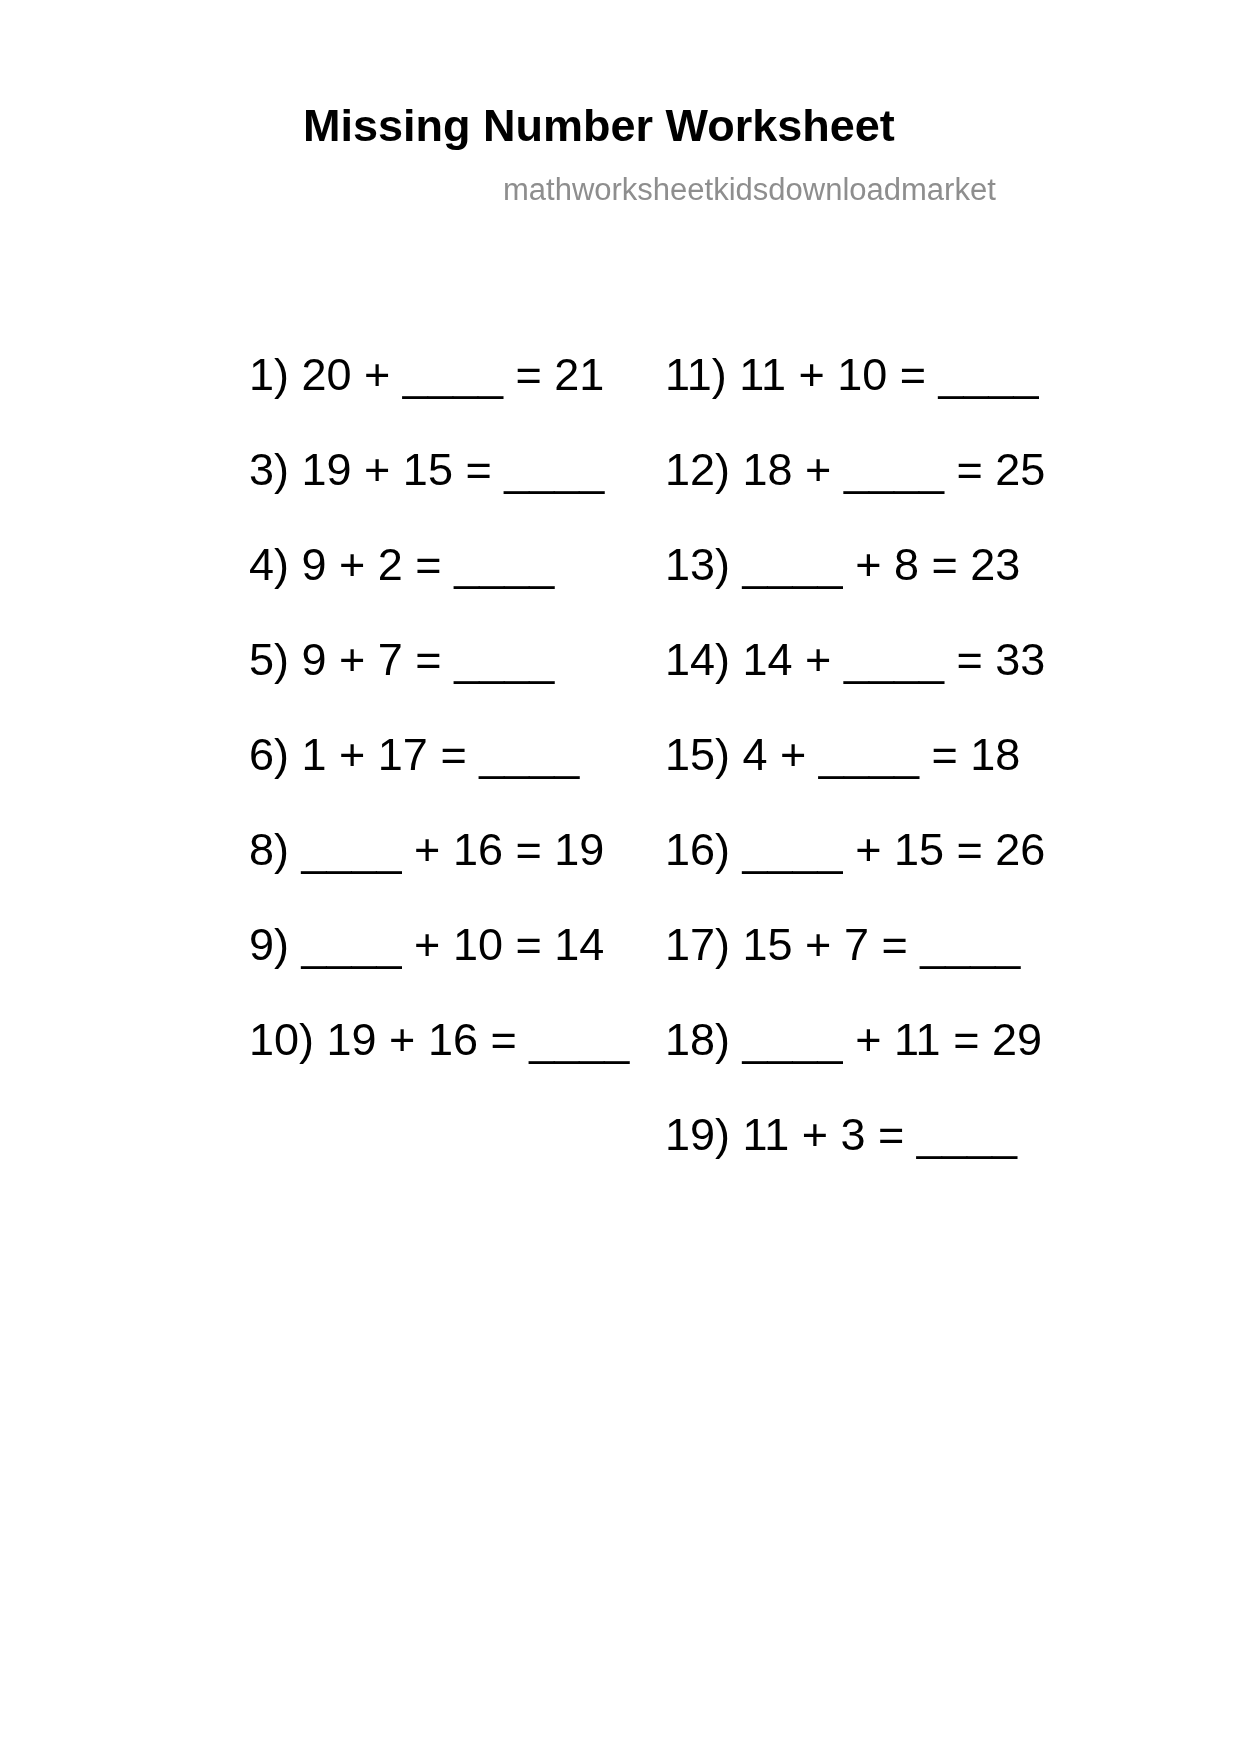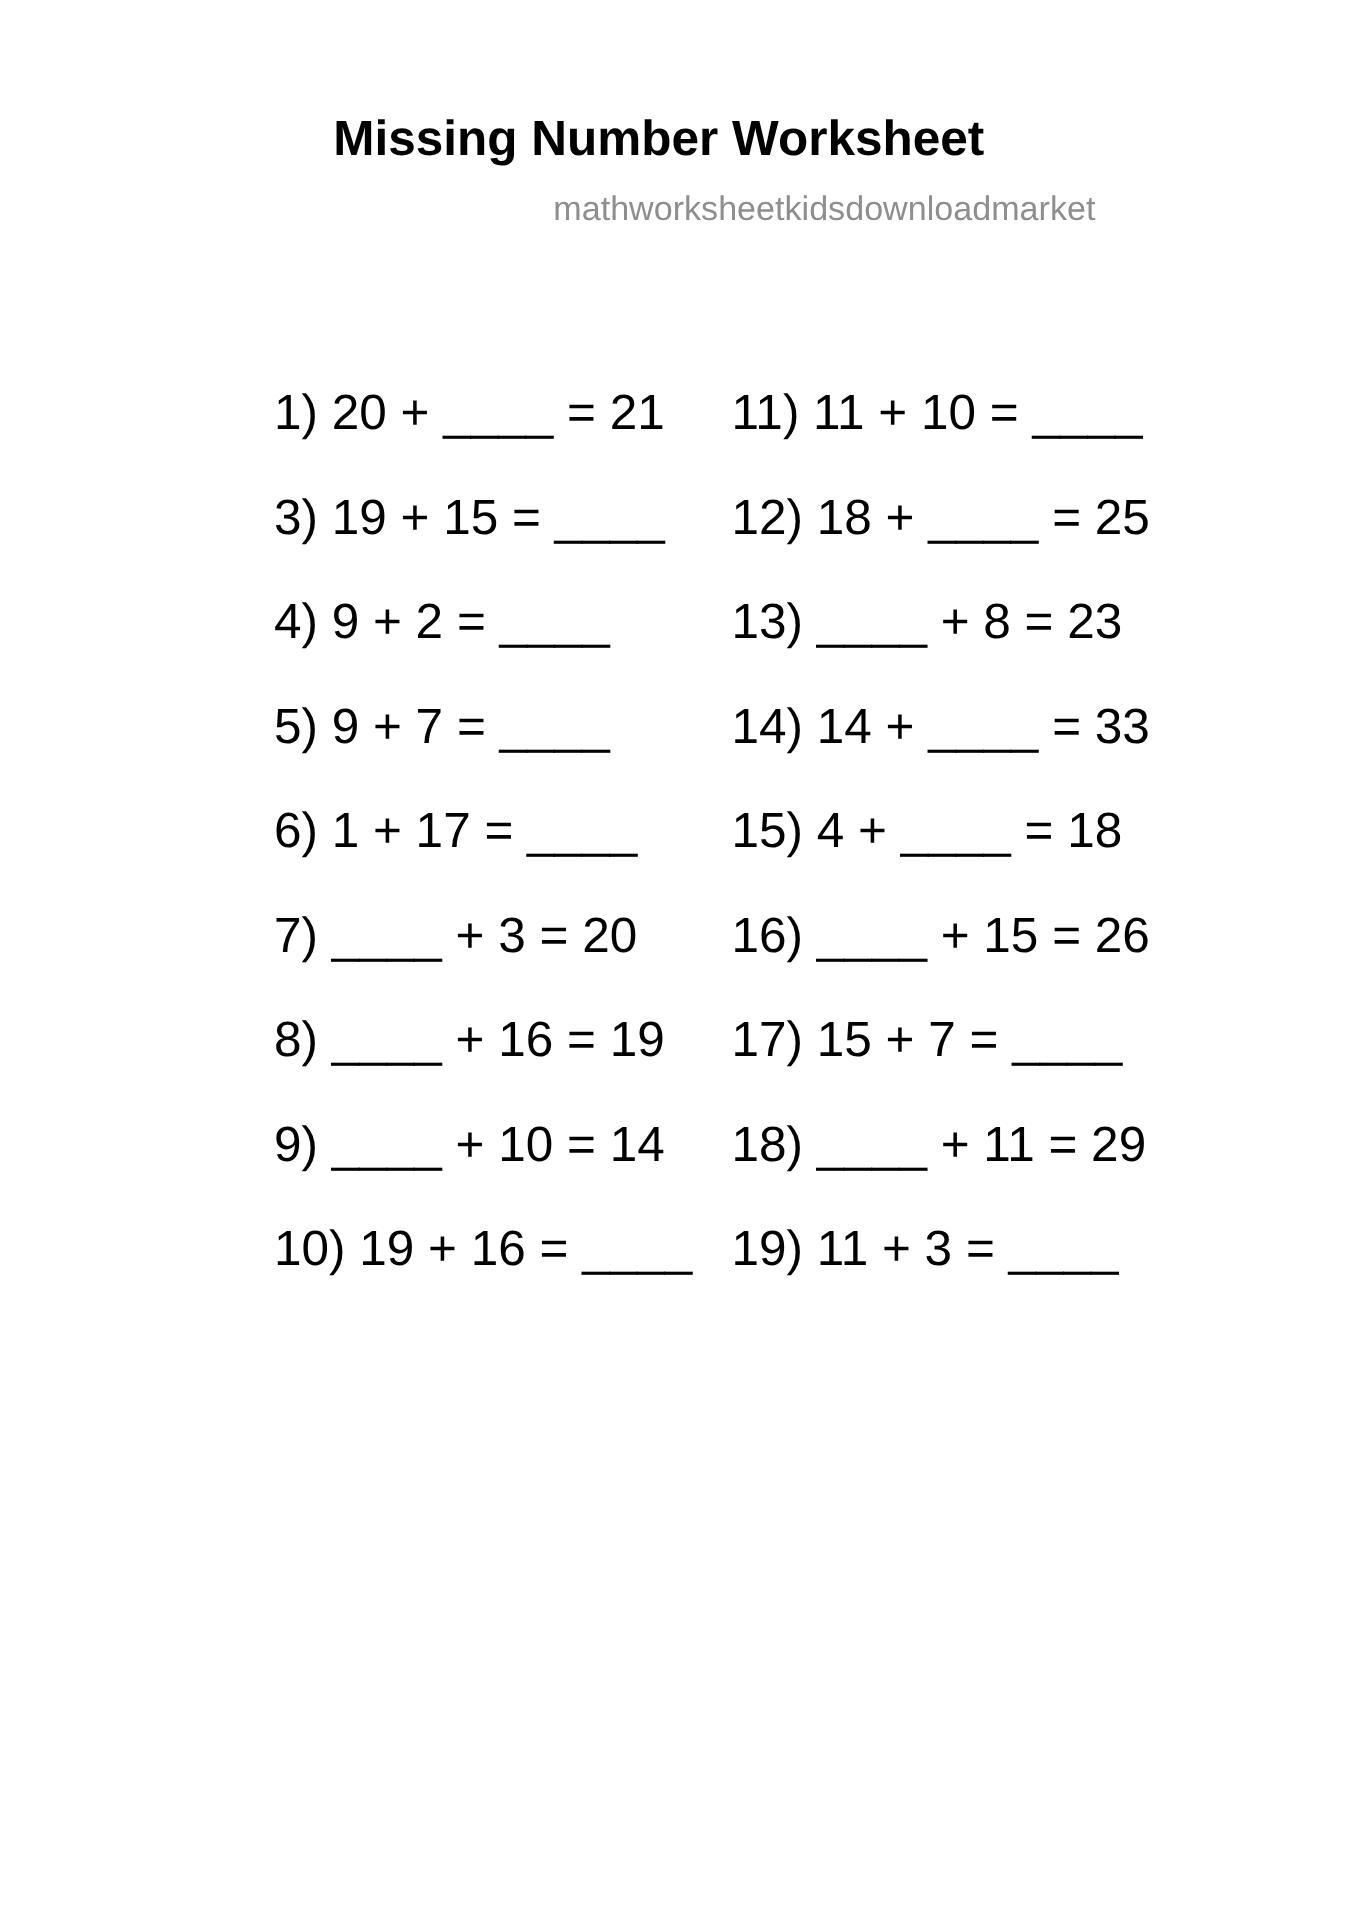--- a/index.html
+++ b/index.html
@@ -56,21 +56,20 @@
   <h1 class="title">Missing Number Worksheet</h1>
 
   <div class="subtitle">mathworksheetkidsdownloadmarket</div>
 
   <ul class="problems-col col-left">
     <li>1) 20 + ____ = 21</li>
     <li>3) 19 + 15 = ____</li>
     <li>4) 9 + 2 = ____</li>
     <li>5) 9 + 7 = ____</li>
     <li>6) 1 + 17 = ____</li>
-    <li>7) ____ + 3 = 20</li>
     <li>8) ____ + 16 = 19</li>
     <li>9) ____ + 10 = 14</li>
     <li>10) 19 + 16 = ____</li>
   </ul>
 
   <ul class="problems-col col-right">
     <li>11) 11 + 10 = ____</li>
     <li>12) 18 + ____ = 25</li>
     <li>13) ____ + 8 = 23</li>
     <li>14) 14 + ____ = 33</li>

